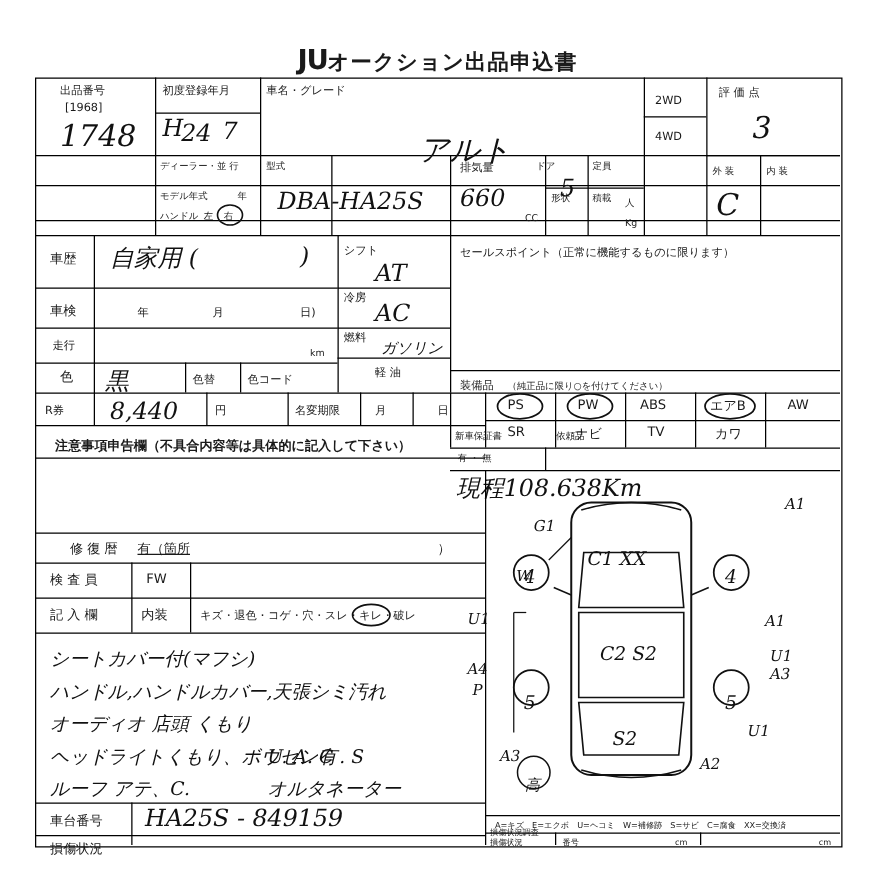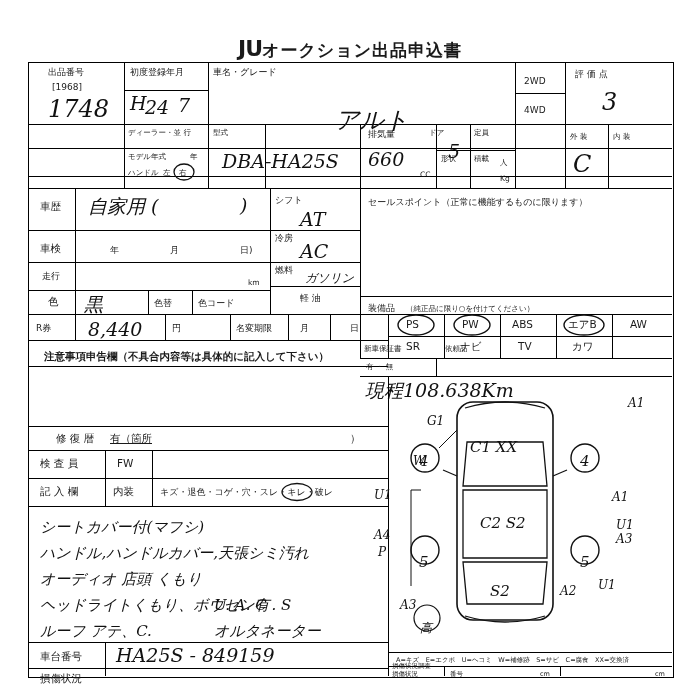--- a/index.html
+++ b/index.html
@@ -281,21 +281,21 @@
   <div class="hand h-sm" style="left:480px;top:514px;">C2  S2</div>
   <div class="hand h-sm" style="left:490px;top:582px;">S2</div>
   <div class="hand h-xs" style="left:374px;top:488px;">U1</div>
   <div class="hand h-xs" style="left:374px;top:528px;">A4</div>
   <div class="hand h-xs" style="left:378px;top:545px;">P</div>
   <div class="hand h-xs" style="left:400px;top:598px;">A3</div>
   <div class="hand h-xs" style="left:612px;top:490px;">A1</div>
   <div class="hand h-xs" style="left:616px;top:518px;">U1</div>
   <div class="hand h-xs" style="left:616px;top:532px;">A3</div>
   <div class="hand h-xs" style="left:598px;top:578px;">U1</div>
-  <div class="hand h-xs" style="left:560px;top:584px;">A2</div>
+  <div class="hand h-xs" style="left:560px;top:604px;">A2</div>
   <div class="hand h-xs" style="left:427px;top:414px;">G1</div>
   <div class="hand h-xs" style="left:413px;top:454px;">W</div>
   <div class="hand h-sm" style="left:580px;top:452px;">4</div>
   <div class="hand h-sm" style="left:580px;top:553px;">5</div>
   <div class="hand h-sm" style="left:419px;top:452px;">4</div>
   <div class="hand h-sm" style="left:419px;top:553px;">5</div>
   <div class="hand h-xs" style="left:420px;top:620px;">高</div>
 
   <div class="hline" style="left:388px;top:652px;width:284px;"></div>
   <div class="footer-note" style="left:396px;top:656px;">A=キズ　E=エクボ　U=ヘコミ　W=補修跡　S=サビ　C=腐食　XX=交換済</div>

